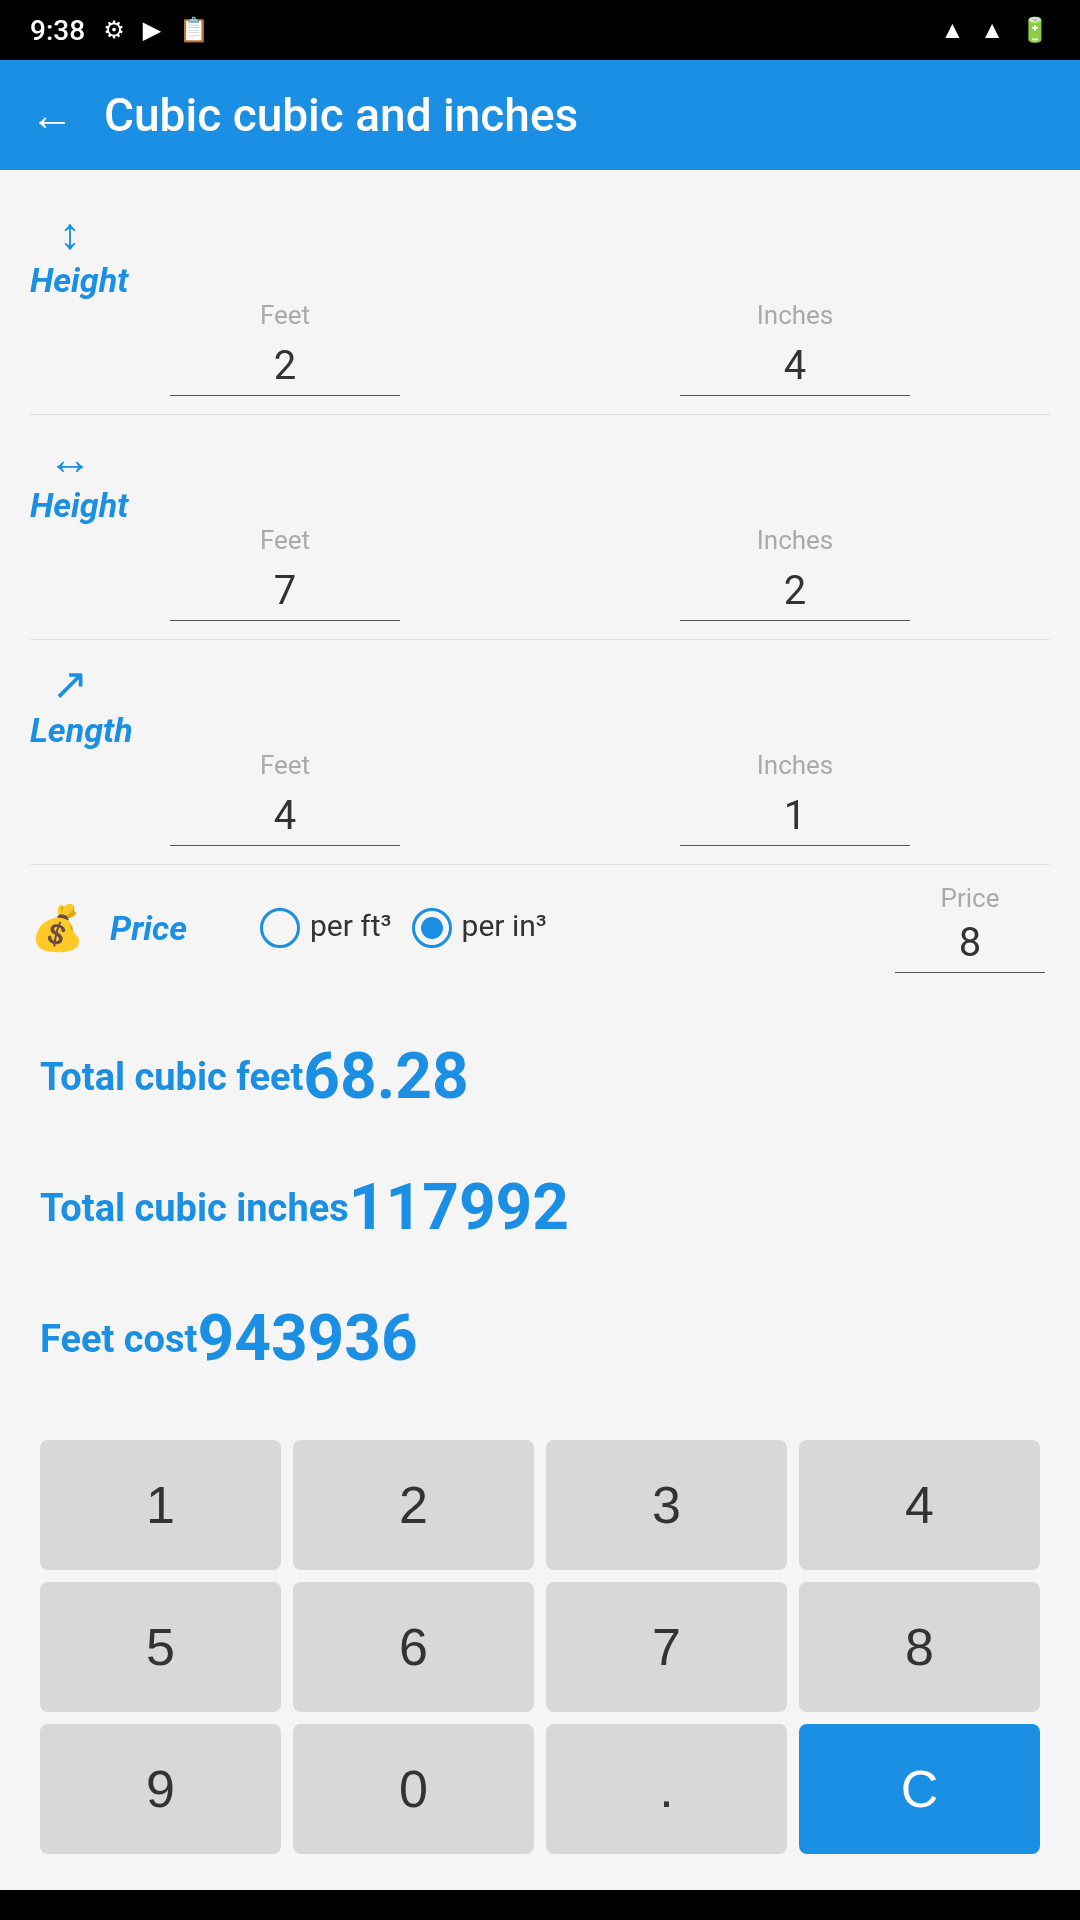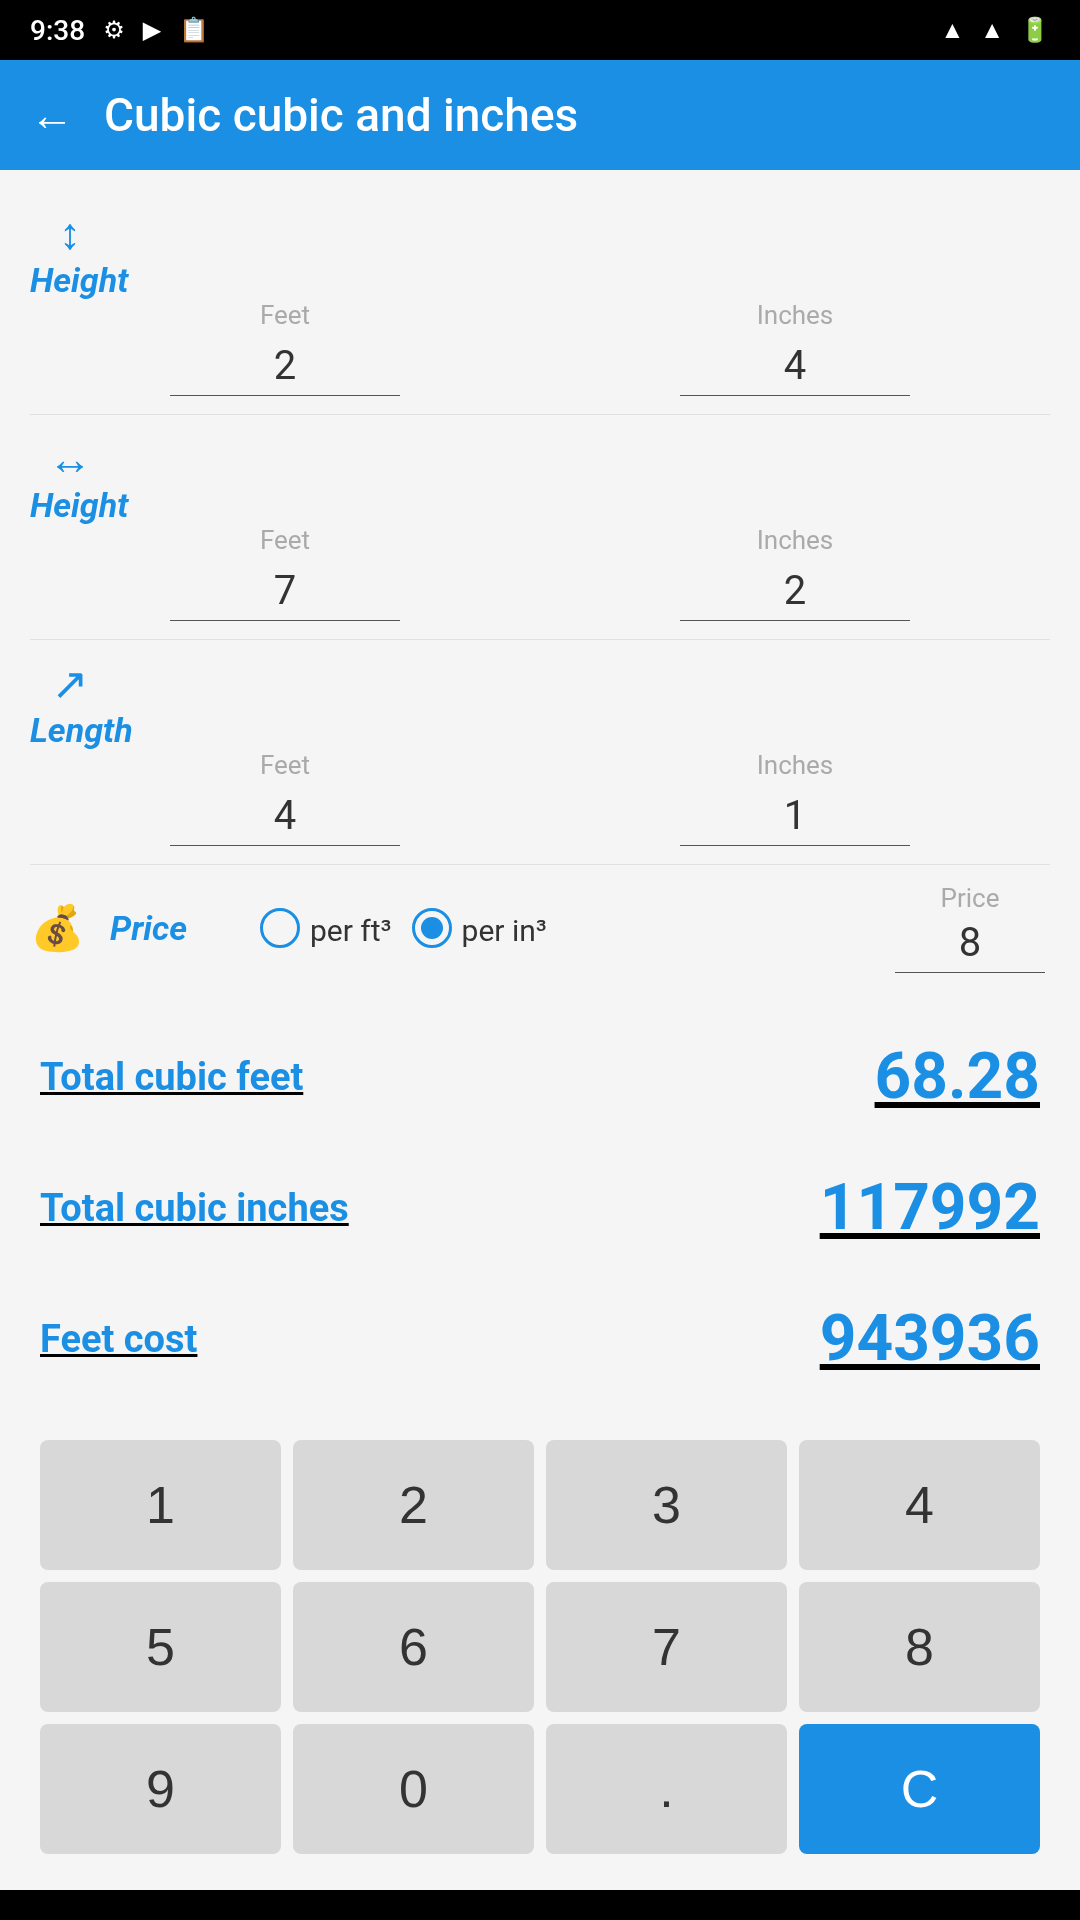--- a/index.html
+++ b/index.html
@@ -125,21 +125,21 @@
       font-weight: bold;
     }
     .price-options {
       flex: 1;
       display: flex;
       align-items: center;
       gap: 20px;
     }
     .radio-option {
       display: flex;
-      align-items: flex-end;
+      align-items: flex-start;
       gap: 10px;
       cursor: pointer;
     }
     .radio-circle {
       width: 40px;
       height: 40px;
       border-radius: 50%;
       border: 3px solid #1a8fe3;
       display: flex;
       align-items: center;
@@ -177,23 +177,21 @@
       color: #333;
     }
 
     
     .results {
       padding: 20px 0;
     }
     .result-row {
       display: flex;
       align-items: center;
-      justify-content: space-between;
       padding: 28px 10px;
-      text-decoration: underline;
     }
     .result-label {
       color: #1a8fe3;
       font-size: 38px;
       font-weight: bold;
     }
     .result-value {
       color: #1a8fe3;
       font-size: 64px;
       font-weight: bold;

